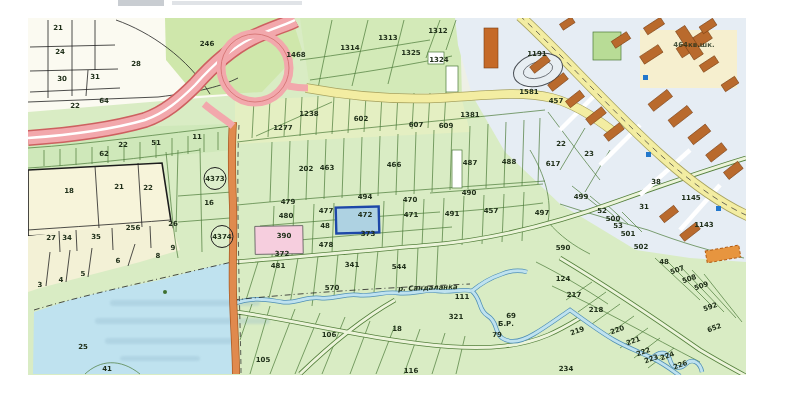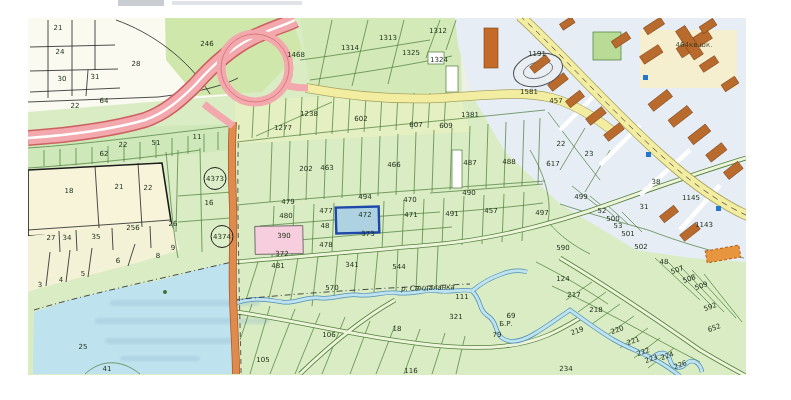--- a/index.html
+++ b/index.html
@@ -1,17 +1,17 @@
 <!DOCTYPE html>
 <html><head>
 <meta charset="utf-8">
 <style>
   html,body{margin:0;padding:0;background:#ffffff;}
   .page{position:relative;width:791px;height:393px;background:#ffffff;overflow:hidden;
-        font-family:"DejaVu Sans",sans-serif;}
+        font-family:"DejaVu Sans",sans-serif;font-weight:bold;}
   svg{position:absolute;left:0;top:0;}
   .lbl{font-family:"DejaVu Sans",sans-serif;font-size:7px;fill:#20301a;text-anchor:middle;}
   .lbl.river{font-style:italic;}
   .lbl.faint{opacity:.8;}
   .mark-circle{fill:rgba(255,255,255,0.12);stroke:#1d1d1d;stroke-width:1;}
   .pl{stroke:#4a7a38;stroke-width:.7;fill:none;}
   .plk{stroke:#222;stroke-width:.8;fill:none;}
 </style>
 </head>
 <body>

